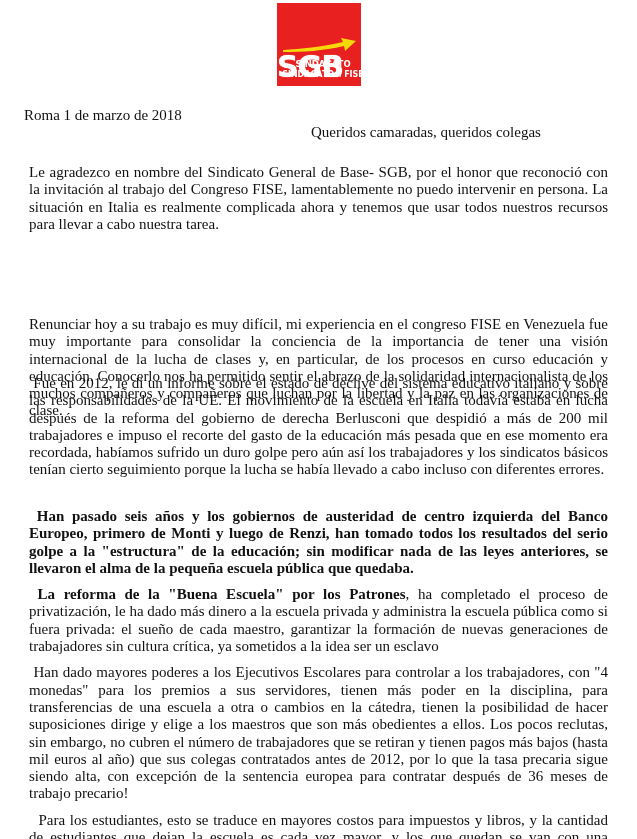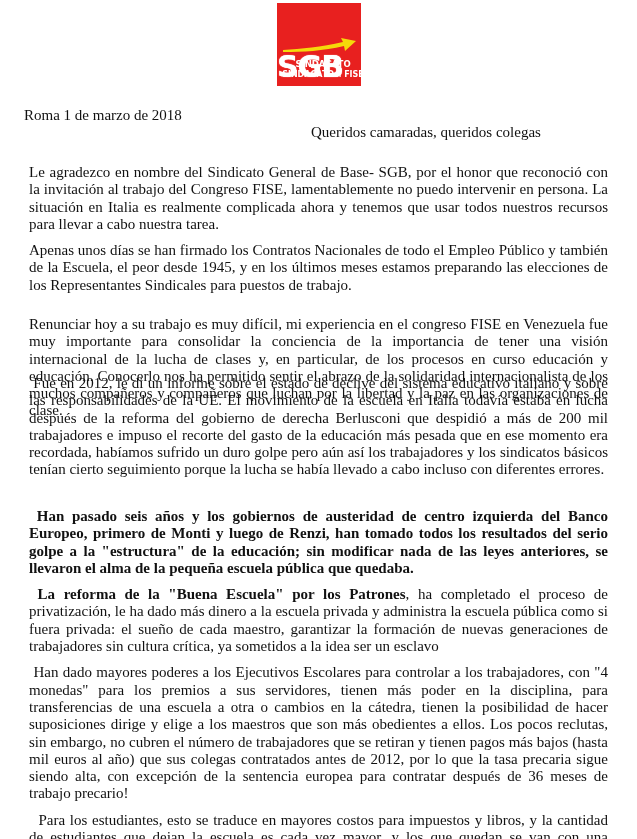--- a/index.html
+++ b/index.html
@@ -50,21 +50,20 @@
   </svg>
   <div class="sub sub1">SINDACATO</div>
   <div class="sub sub2"><span>SINDACATO</span><span class="di">DI</span> <span>FISE</span></div>
 </div>
 
 <div class="date">Roma 1 de marzo de 2018</div>
 <div class="greeting">Queridos camaradas, queridos colegas</div>
 
 <div class="text p1">
   <p>Le agradezco en nombre del Sindicato General de Base- SGB, por el honor que reconoció con la invitación al trabajo del Congreso FISE, lamentablemente no puedo intervenir en persona. La situación en Italia es realmente complicada ahora y tenemos que usar todos nuestros recursos para llevar a cabo nuestra tarea.</p>
-  <p>Apenas unos días se han firmado los Contratos Nacionales de todo el Empleo Público y también de la Escuela, el peor desde 1945, y en los últimos meses estamos preparando las elecciones de los Representantes Sindicales para puestos de trabajo.</p>
 </div>
 
 <div class="text p2">
   <p>Renunciar hoy a su trabajo es muy difícil, mi experiencia en el congreso FISE en Venezuela fue muy importante para consolidar la conciencia de la importancia de tener una visión internacional de la lucha de clases y, en particular, de los procesos en curso educación y educación. Conocerlo nos ha permitido sentir el abrazo de la solidaridad internacionalista de los muchos compañeros y compañeros que luchan por la libertad y la paz en las organizaciones de clase.</p>
 </div>
 
 <div class="text p3">
   <p style="white-space: pre-wrap;"> Fue en 2012, le di un informe sobre el estado de declive del sistema educativo italiano y sobre las responsabilidades de la UE. El movimiento de la escuela en Italia todavía estaba en lucha después de la reforma del gobierno de derecha Berlusconi que despidió a más de 200 mil trabajadores e impuso el recorte del gasto de la educación más pesada que en ese momento era recordada, habíamos sufrido un duro golpe pero aún así los trabajadores y los sindicatos básicos tenían cierto seguimiento porque la lucha se había llevado a cabo incluso con diferentes errores.</p>
 </div>
 

